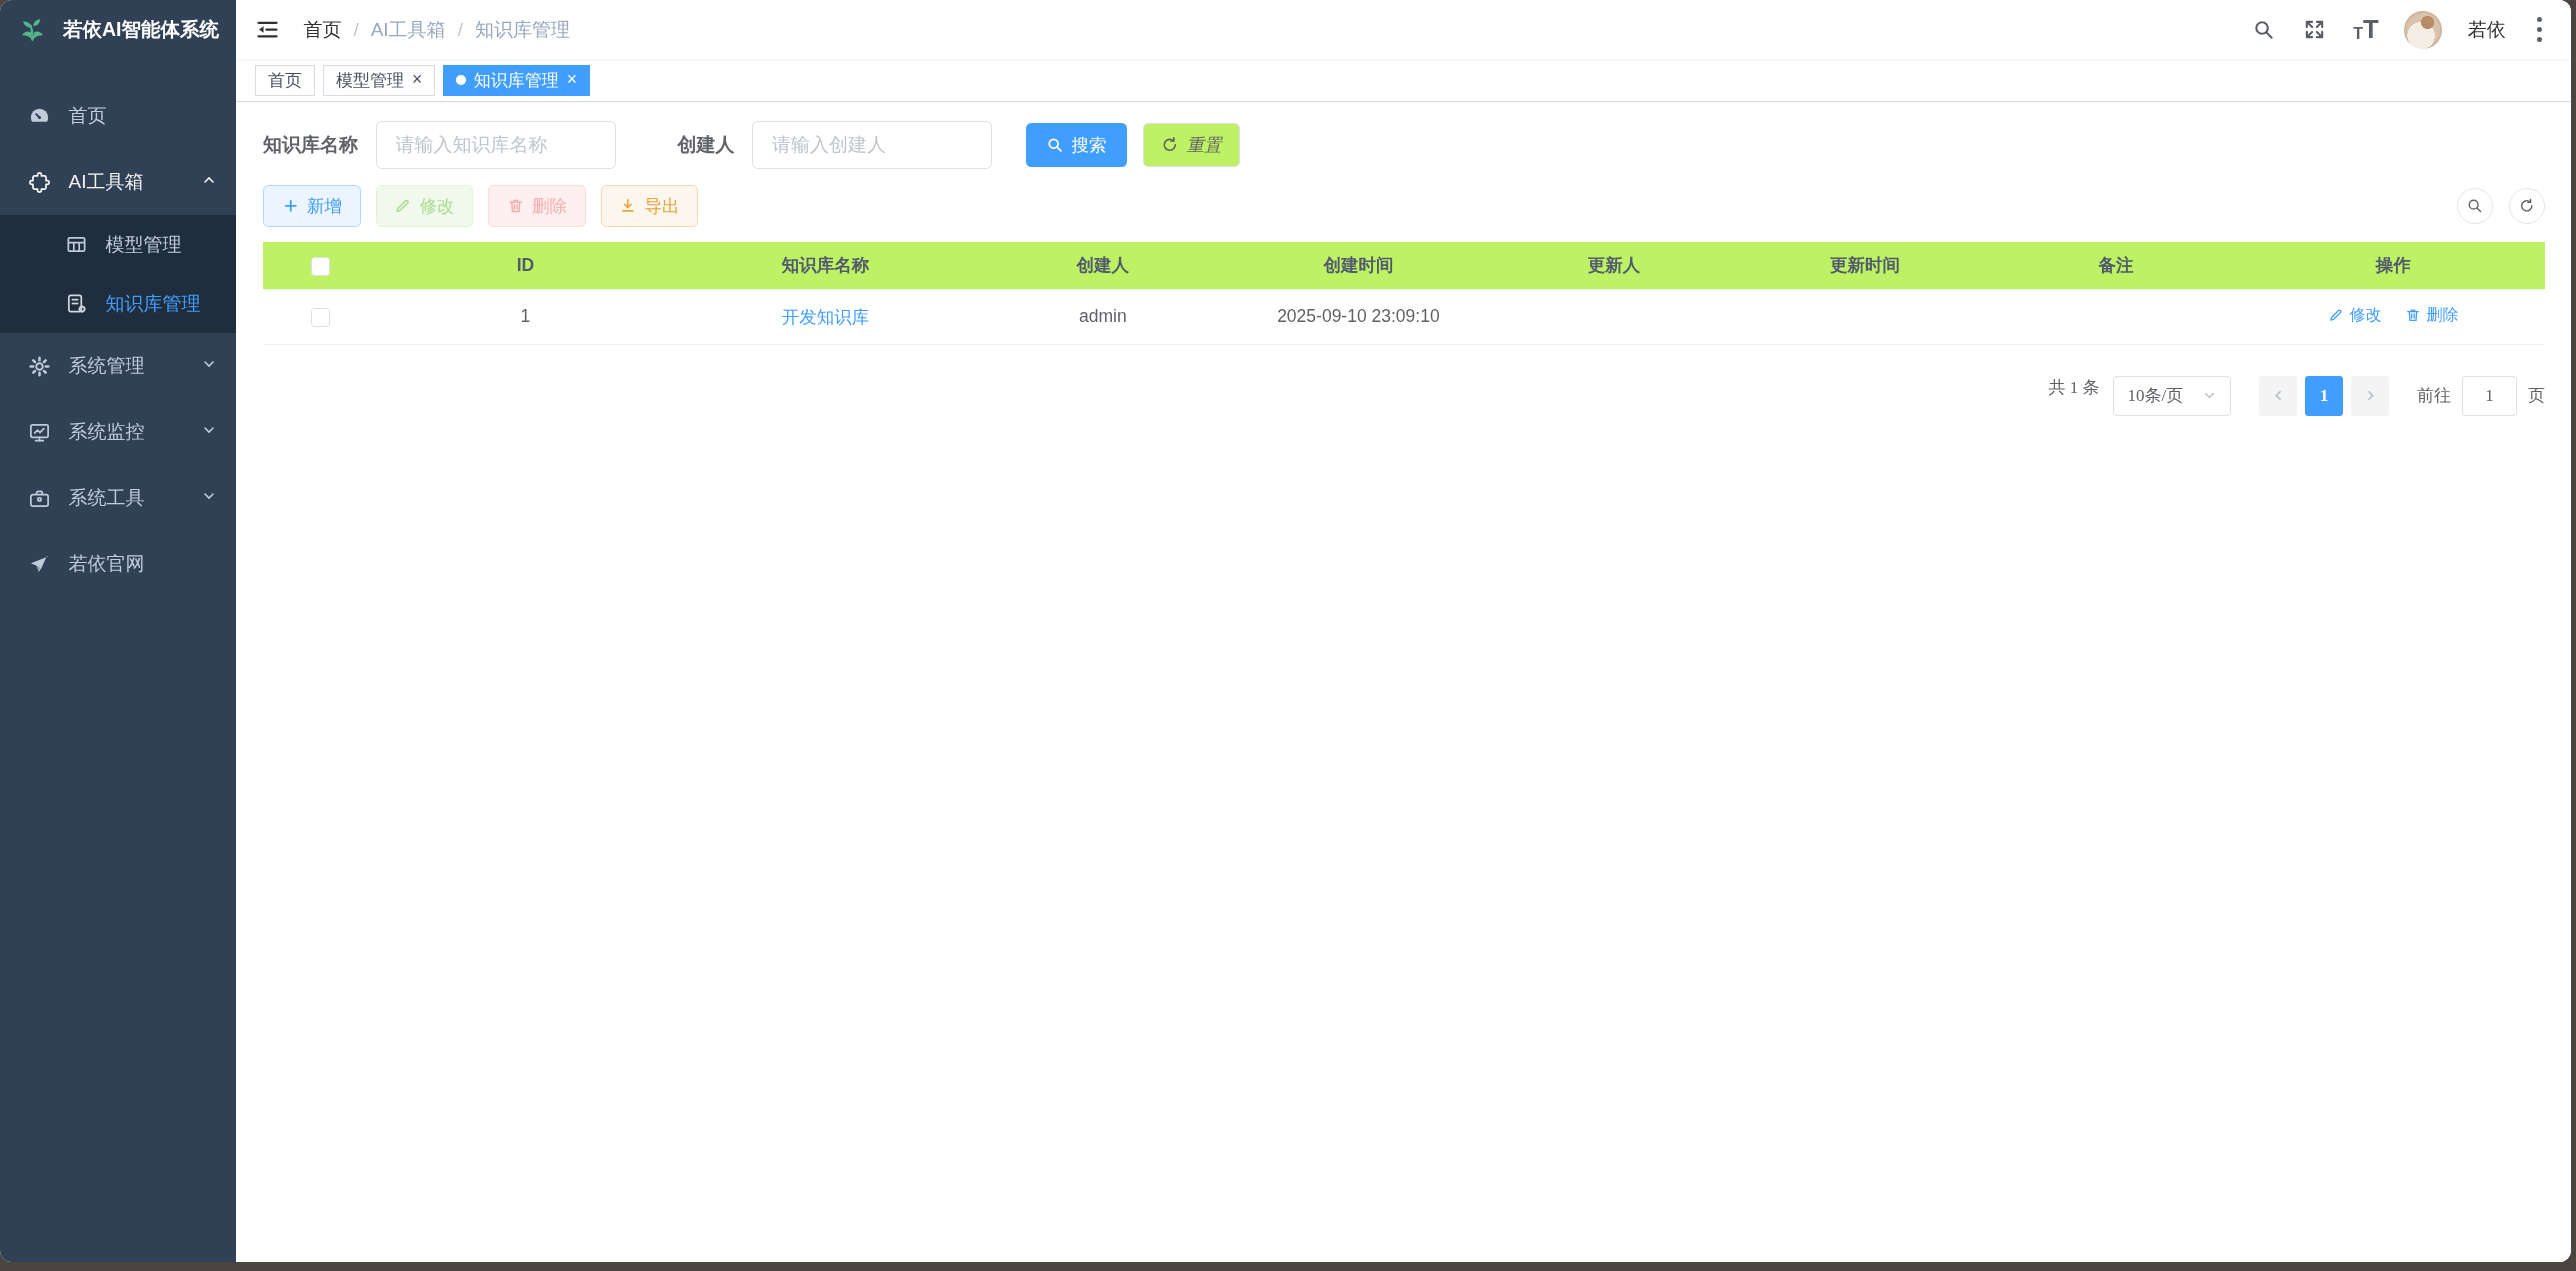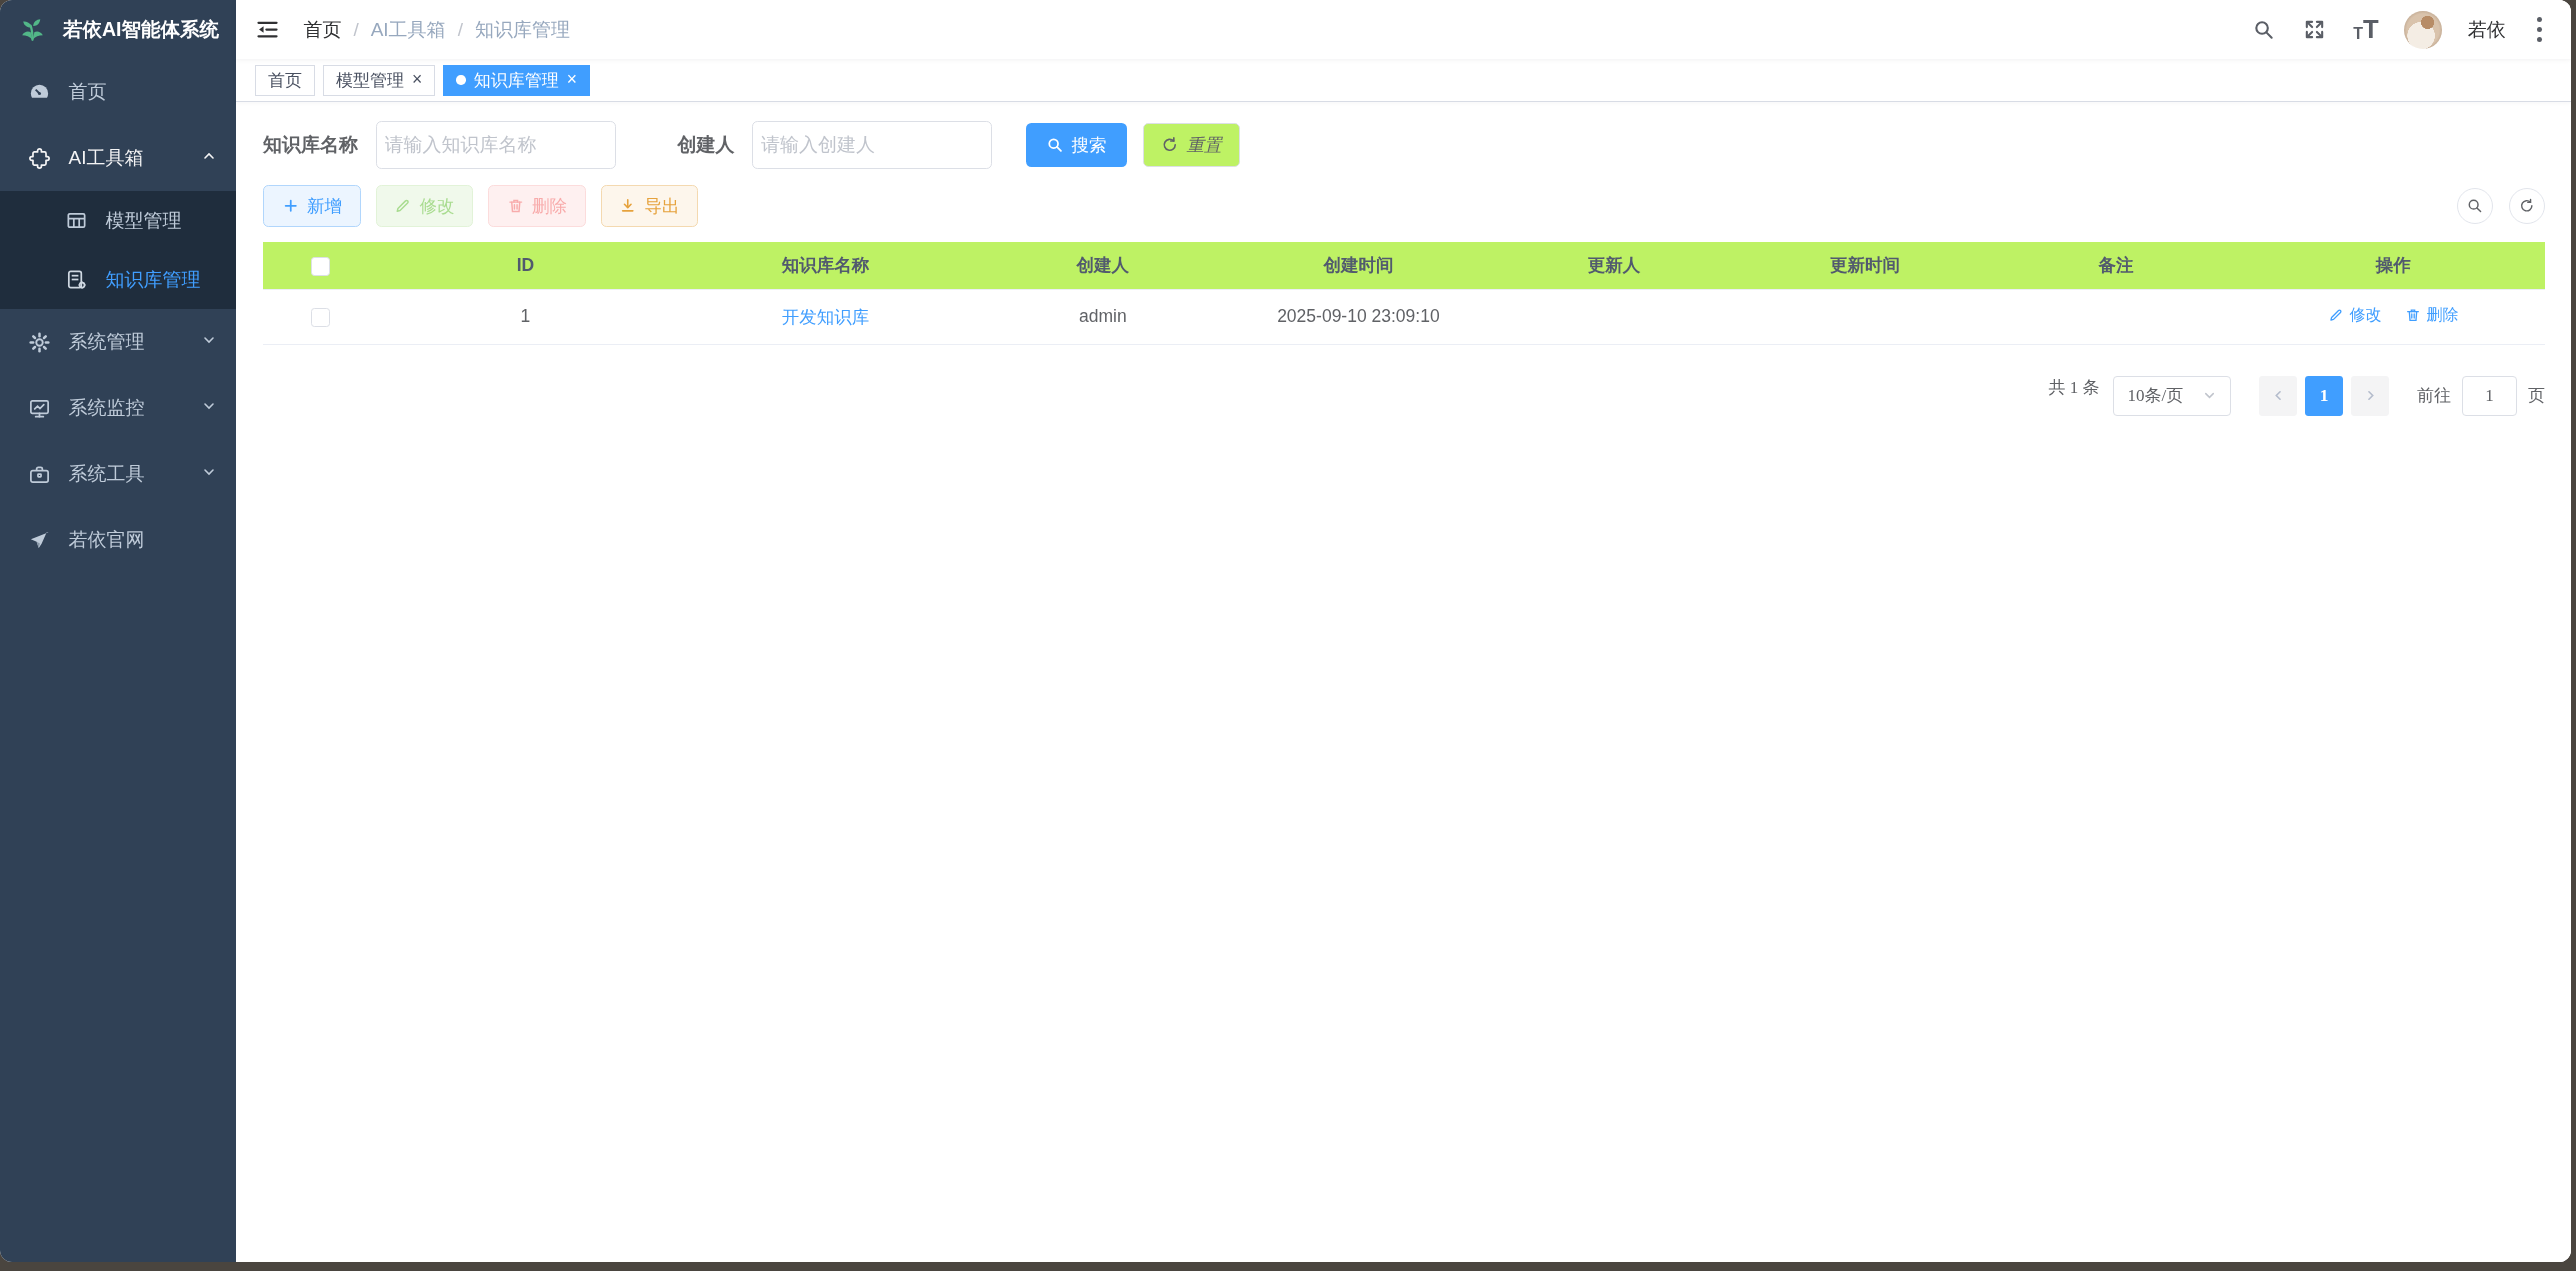--- a/index.html
+++ b/index.html
@@ -9,21 +9,21 @@
     background:#4a453f;
     overflow:hidden;
     position:relative;
   }
   .window {
     position:absolute; left:0; top:0; right:5.4px; bottom:9.4px;
     border-radius:12px; overflow:hidden; background:#fff;
     display:flex;
   }
   
-  .sidebar { width:236px; flex:none; background:#304156; display:flex; flex-direction:column; }
+  .sidebar { width:236px; flex:none; background:#304156; display:flex; flex-direction:column;gap:24px; }
   .logo { height:59px; flex:none; display:flex; align-items:center; justify-content:center; gap:15px; color:#fff; font-size:19.5px; font-weight:bold; }
   .logo svg { width:31px; height:31px; }
   .menu { flex:1; }
   .menu-item { height:66px; display:flex; align-items:center; gap:17.5px; padding-left:28px; padding-right:19px; color:#bfcbd9; font-size:19px; cursor:pointer; }
   .menu-item svg { width:23px; height:23px; flex:none; }
   .menu-item .arrow { margin-left:auto; }
   .menu-item .arrow svg { width:16px; height:16px; }
   .menu-item.parent-active { color:#f4f4f5; }
   .submenu { background:#1f2d3d; }
   .submenu .menu-item { height:59px; padding-left:65px; }
@@ -59,21 +59,21 @@
   .tag { height:31px; display:inline-flex; align-items:center; gap:8px; border:1.3px solid #d8dce5; background:#fff; color:#495060; font-size:17px; padding:0 12px; margin-left:8px; cursor:pointer; }
   .tag:first-child { margin-left:0; }
   .tag .dot { width:9.4px; height:9.4px; border-radius:50%; background:#fff; display:none; }
   .tag.active { background:#409eff; border-color:#409eff; color:#fff; }
   .tag.active .dot { display:inline-block; }
   .tag .close { font-size:17.5px; line-height:1; cursor:pointer; }
   
   .content { flex:1; padding:19px 25.6px 0 27px; background:#fff; }
   .filter-row { display:flex; align-items:center; margin-bottom:16px; }
   .f-label { font-size:19px; font-weight:700; color:#606266; margin-right:17.5px; }
-  .f-input { width:240px; height:48px; border:1.3px solid #dcdfe6; border-radius:5.4px; padding:0 8px; font-size:19px; color:#606266; outline:none; font-family:inherit; }
+  .f-input { width:240px; height:48px; border:1.3px solid #dcdfe6; border-radius:5.4px; padding:0 19px; font-size:19px; color:#606266; outline:none; font-family:inherit; }
   .f-input::placeholder { color:#c0c4cc; }
   .gap-group { margin-left:62px; }
   .btn { display:inline-flex; align-items:center; justify-content:center; gap:8px; height:44px; border-radius:5.4px; font-size:17.5px; cursor:pointer; border:1.3px solid transparent; font-family:inherit; }
   .btn svg { width:17.5px; height:17.5px; }
   .btn-primary { background:#409eff; color:#fff; padding:0 19px; margin-left:34px; }
   .btn-default { background:#bef264; color:#606266; border-color:#dcdfe6; padding:0 17.5px; margin-left:16px;font-style:italic; }
   .toolbar-row { display:flex; align-items:center; gap:15px; margin-bottom:15px; }
   .tbtn { height:42px; padding:0 17.5px; border-radius:5.4px; font-size:17.5px; display:inline-flex; align-items:center; gap:8px; border:1.3px solid; cursor:pointer; font-family:Liberation Serif, serif; }
   .tbtn svg { width:17.5px; height:17.5px; }
   .tbtn-add { color:#409eff; background:#ecf5ff; border-color:#b1d6fc; }

